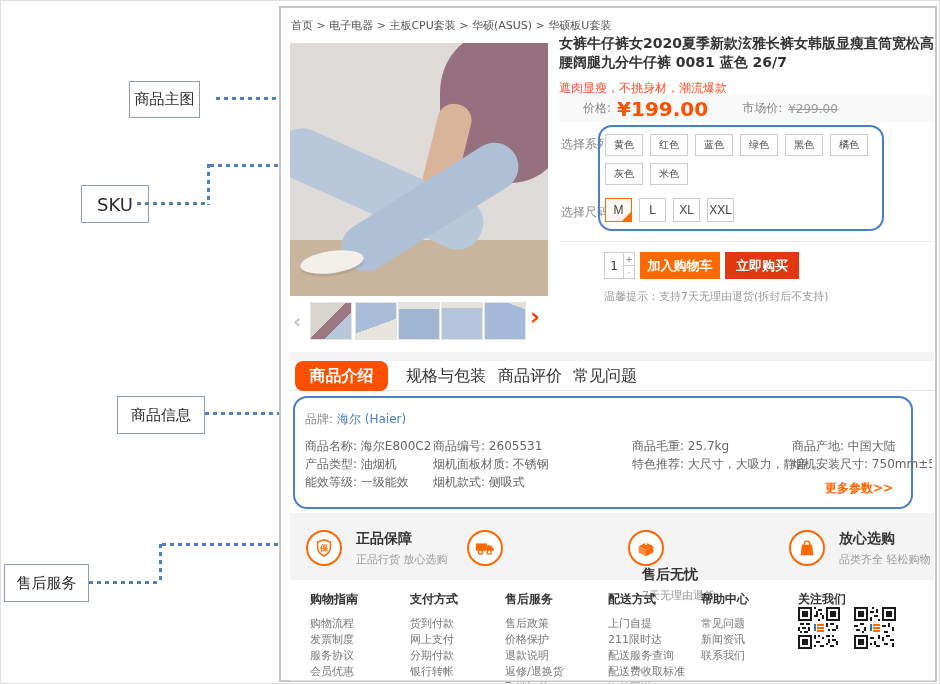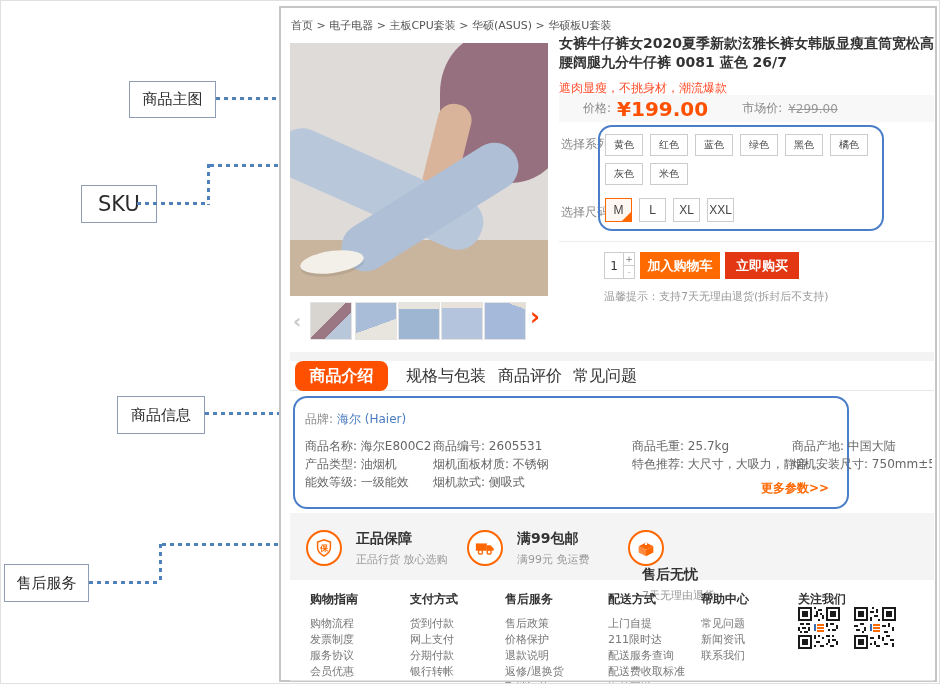--- a/index.html
+++ b/index.html
@@ -54,21 +54,21 @@
   .btn-buy  { left:444px; top:244px; width:74px; background:#e23712; }
   .tips { left:323px; top:281px; font-size:11px; color:#9a9a9a; }
 
   
   .tab-gap { left:9px; top:344px; width:644px; height:9px; background:#f3f3f3; }
   .tabbar { left:9px; top:353px; width:644px; height:30px; border-bottom:1px solid #e6e6e6; }
   .tab { position:absolute; top:0; height:30px; display:flex; align-items:center; font-size:16px; color:#333; cursor:pointer;border-radius:8px; }
   .tab.active { background:#ff5000; color:#fff; font-weight:bold; justify-content:center; }
 
   
-  .info-box { left:12px; top:388px; width:556px; height:113px; border:2px solid #4a7ec8; border-radius:14px; background:#fff; }
+  .info-box { left:12px; top:388px; width:620px; height:113px; border:2px solid #4a7ec8; border-radius:14px; background:#fff; }
   .info-t { position:absolute; font-size:12px; color:#666; white-space:nowrap; }
   .brand-val { color:#4b7cc0; }
   .more { position:absolute; right:18px; bottom:10px; font-size:12px; font-weight:bold; color:#ff6700; cursor:pointer; }
 
   
   .svc-strip { left:9px; top:505px; width:644px; height:67px; background:#f4f4f4; }
   .svc { position:absolute; top:17px; display:flex; }
   .svc-circle { width:36px; height:36px; border:2px solid #ff6700; border-radius:50%; background:#fff; display:flex; align-items:center; justify-content:center; }
   .svc-tx { margin-left:14px; }
   .svc-title { font-size:14px; font-weight:bold; color:#333; }
@@ -80,27 +80,27 @@
   .fl { display:block; font-size:11px; color:#777; line-height:16px; cursor:pointer; }
   .fl:first-of-type { margin-top:8px; }
   .qr { position:absolute; top:599px; width:42px; height:42px; background:#fff; }
   .foot-line { left:9px; top:672px; width:644px; height:1px; background:#e3e3e3; }
 </style>
 </head>
 <body>
 
 <div id="stage">
 
-  <div class="ann-box" style="left:128px;top:80px;width:87px;height:37px;">
+  <div class="ann-box" style="left:128px;top:80px;width:71px;height:37px;">
     <span>商品主图</span>
   </div>
   <div class="dot-h" style="left:215px;top:96px;width:116px;"></div>
   <div class="arr-r" style="left:330px;top:90px;"></div>
 
-  <div class="ann-box" style="left:80px;top:184px;width:76px;height:38px;font-size:21px;">
+  <div class="ann-box" style="left:80px;top:184px;width:68px;height:38px;font-size:18px;">
     <span>SKU</span>
   </div>
   <div class="dot-h" style="left:136px;top:201px;width:72px;"></div>
   <div class="dot-v" style="left:206px;top:163px;height:41px;"></div>
   <div class="dot-h" style="left:209px;top:163px;width:377px;"></div>
   <div class="arr-r" style="left:585px;top:157px;"></div>
 
   <div class="ann-box" style="left:116px;top:395px;width:88px;height:38px;">
     <span>商品信息</span>
   </div>
@@ -225,37 +225,45 @@
       </div>
       <div class="svc" style="left:177px;">
         <div class="svc-circle">
           <svg width="22" height="22" viewBox="0 0 24 24">
               <rect x="2" y="7" width="12" height="8" fill="#ff6700"></rect>
               <path d="M14 9h4l3.5 3.5V15H14z" fill="#ff6700"></path>
               <circle cx="7" cy="16.5" r="2.2" fill="#fff" stroke="#ff6700" stroke-width="1.4"></circle>
               <circle cx="16.5" cy="16.5" r="2.2" fill="#fff" stroke="#ff6700" stroke-width="1.4"></circle>
             </svg>
         </div>
-        <div class="svc-tx">
-          <div class="svc-title">满99包邮</div>
-          <div class="svc-sub">满99元 免运费</div>
-        </div>
       </div>
       <div class="svc" style="left:338px;flex-direction:column;">
         <div class="svc-circle">
           <svg width="22" height="22" viewBox="0 0 24 24">
               <path d="M4 10l8-4 8 4-8 4z" fill="#ff6700"></path>
               <path d="M4 10v7l8 4v-7z" fill="#ff8a3d"></path>
               <path d="M20 10v7l-8 4v-7z" fill="#ff6700"></path>
               <circle cx="12" cy="7.5" r="1.3" fill="#fff"></circle>
             </svg>
         </div>
         <div class="svc-tx">
           <div class="svc-title">售后无忧</div>
           <div class="svc-sub">7天无理由退货</div>
+        </div>
+      </div>
+      <div class="svc" style="left:499px;">
+        <div class="svc-circle">
+          <svg width="22" height="22" viewBox="0 0 24 24">
+              <path d="M6.5 8.5h11L19 20H5z" fill="#ff6700"></path>
+              <path d="M9 9V7.5a3 3 0 016 0V9" fill="none" stroke="#ff6700" stroke-width="1.6"></path>
+            </svg>
+        </div>
+        <div class="svc-tx">
+          <div class="svc-title">放心选购</div>
+          <div class="svc-sub">品类齐全 轻松购物</div>
         </div>
       </div>
     </div>
 
     <div class="fcol" style="left:129px;">
       <div class="fh">支付方式</div>
       <span class="fl">货到付款</span>
       <span class="fl">网上支付</span>
       <span class="fl">分期付款</span>
       <span class="fl">银行转帐</span>

